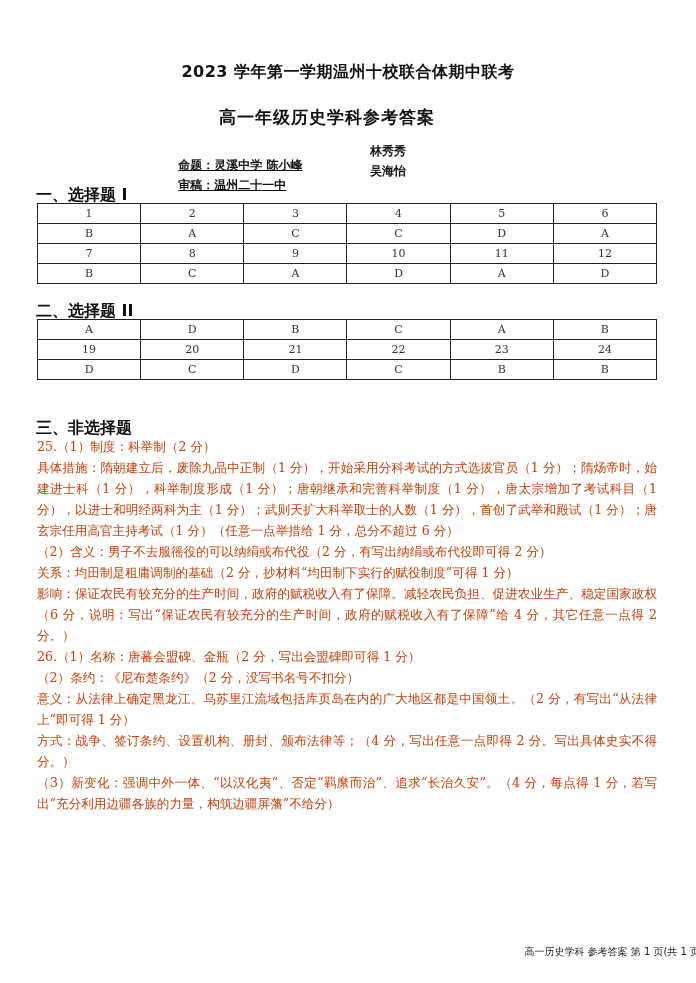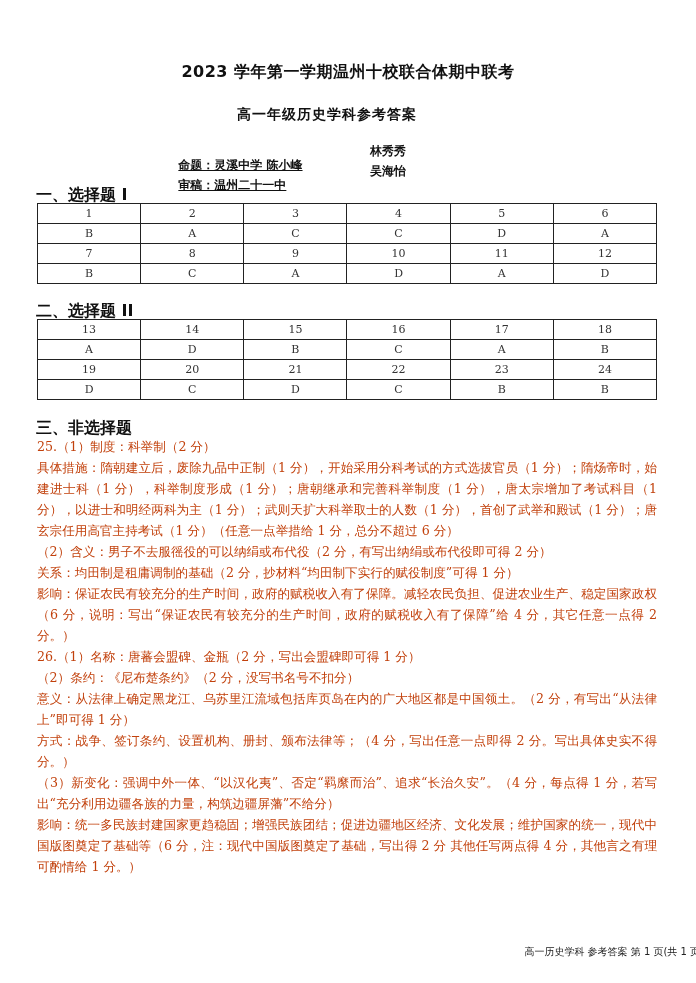--- a/index.html
+++ b/index.html
@@ -9,21 +9,21 @@
       color: #111111;
     }
     .title {
       position: absolute; left: 0; width: 696px; top: 62px;
       text-align: center; font-family: "DejaVu Sans", "Liberation Sans", sans-serif;
       font-weight: bold; font-size: 16px; letter-spacing: 0.5px;
     }
     .subtitle {
       position: absolute; left: 0; width: 654px; top: 106px;
       text-align: center; font-family: "DejaVu Sans", "Liberation Sans", sans-serif;
-      font-weight: bold; font-size: 14px; letter-spacing: 1px;
+      font-weight: bold; font-size: 17px; letter-spacing: 1px;
     }
     .credit {
       position: absolute; left: 170px; font-family: "DejaVu Sans", "Liberation Sans", sans-serif;
       font-weight: bold; font-size: 12px; white-space: pre;
     }
     .credit .lbl { display: inline-block; text-decoration: underline; }
     .credit .c2 { position: absolute; left: 160px; top: 0; }
     .c-line1 { top: 143px; }
     .c-line2 { top: 163px; }
     .section-head {
@@ -102,28 +102,20 @@
       <td>A</td>
       <td>D</td>
     </tr>
   </tbody>
 </table>
 
 <div class="section-head" style="top:301px">二、选择题 II</div>
 <table class="ans t2">
   <tbody>
     <tr>
-      <td>13</td>
-      <td>14</td>
-      <td>15</td>
-      <td>16</td>
-      <td>17</td>
-      <td>18</td>
-    </tr>
-    <tr>
       <td>A</td>
       <td>D</td>
       <td>B</td>
       <td>C</td>
       <td>A</td>
       <td>B</td>
     </tr>
     <tr>
       <td>19</td>
       <td>20</td>
@@ -148,16 +140,15 @@
   <p>25.（1）制度：科举制（2 分）</p>
   <p>具体措施：隋朝建立后，废除九品中正制（1 分），开始采用分科考试的方式选拔官员（1 分）；隋炀帝时，始建进士科（1 分），科举制度形成（1 分）；唐朝继承和完善科举制度（1 分），唐太宗增加了考试科目（1 分），以进士和明经两科为主（1 分）；武则天扩大科举取士的人数（1 分），首创了武举和殿试（1 分）；唐玄宗任用高官主持考试（1 分）（任意一点举措给 1 分，总分不超过 6 分）</p>
   <p>（2）含义：男子不去服徭役的可以纳绢或布代役（2 分，有写出纳绢或布代役即可得 2 分）</p>
   <p>关系：均田制是租庸调制的基础（2 分，抄材料“均田制下实行的赋役制度”可得 1 分）</p>
   <p>影响：保证农民有较充分的生产时间，政府的赋税收入有了保障。减轻农民负担、促进农业生产、稳定国家政权（6 分，说明：写出“保证农民有较充分的生产时间，政府的赋税收入有了保障”给 4 分，其它任意一点得 2 分。）</p>
   <p>26.（1）名称：唐蕃会盟碑、金瓶（2 分，写出会盟碑即可得 1 分）</p>
   <p>（2）条约：《尼布楚条约》（2 分，没写书名号不扣分）</p>
   <p>意义：从法律上确定黑龙江、乌苏里江流域包括库页岛在内的广大地区都是中国领土。（2 分，有写出“从法律上”即可得 1 分）</p>
   <p>方式：战争、签订条约、设置机构、册封、颁布法律等；（4 分，写出任意一点即得 2 分。写出具体史实不得分。）</p>
   <p>（3）新变化：强调中外一体、“以汉化夷”、否定“羁縻而治”、追求“长治久安”。（4 分，每点得 1 分，若写出“充分利用边疆各族的力量，构筑边疆屏藩”不给分）</p>
-  <p>影响：统一多民族封建国家更趋稳固；增强民族团结；促进边疆地区经济、文化发展；维护国家的统一，现代中国版图奠定了基础等（6 分，注：现代中国版图奠定了基础，写出得 2 分 其他任写两点得 4 分，其他言之有理可酌情给 1 分。）</p>
 </div>
 
 <div class="footer">高一历史学科 参考答案 第 1 页(共 1 页)</div>
 
 </body></html>

